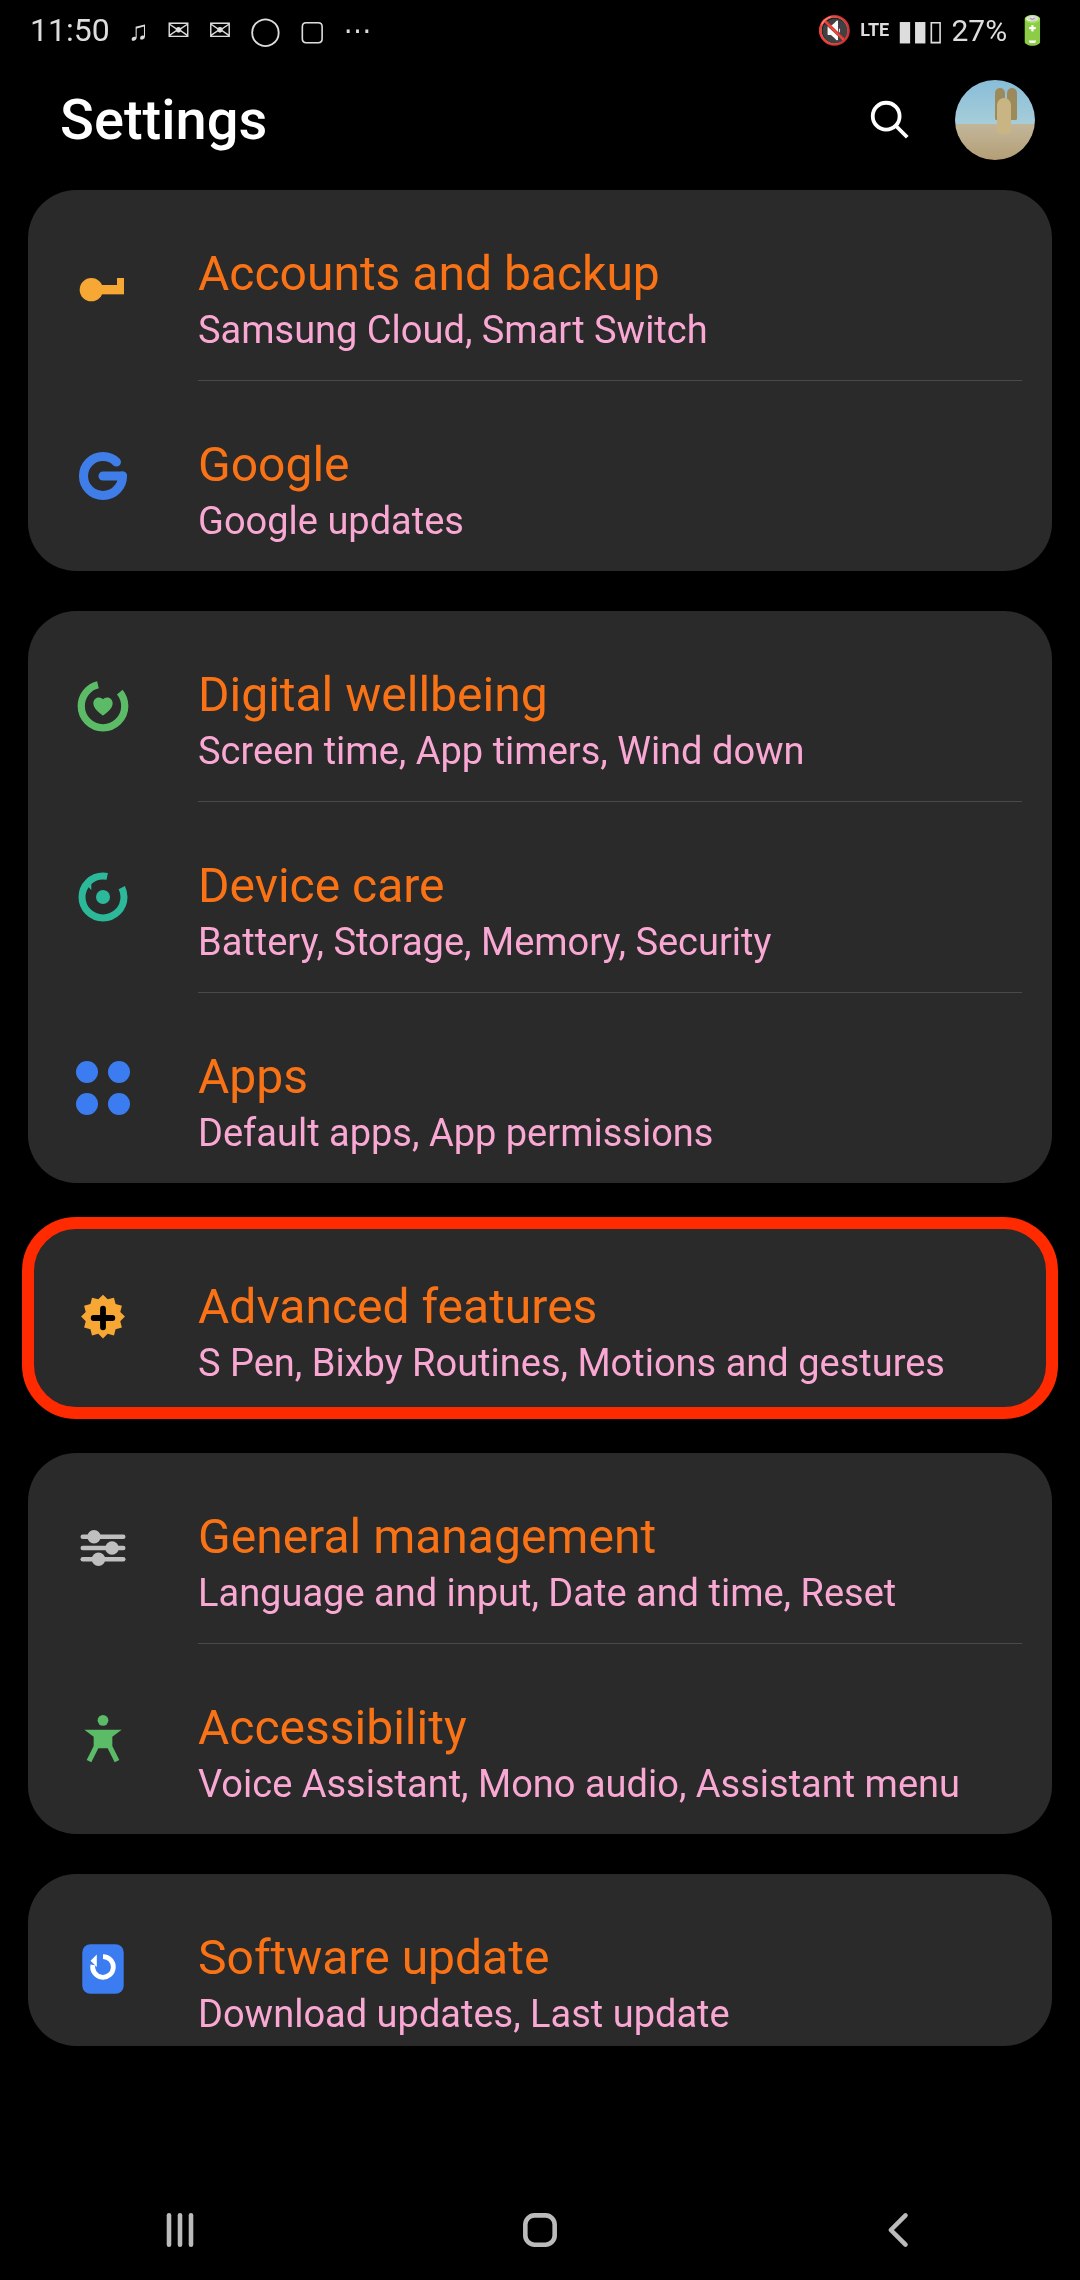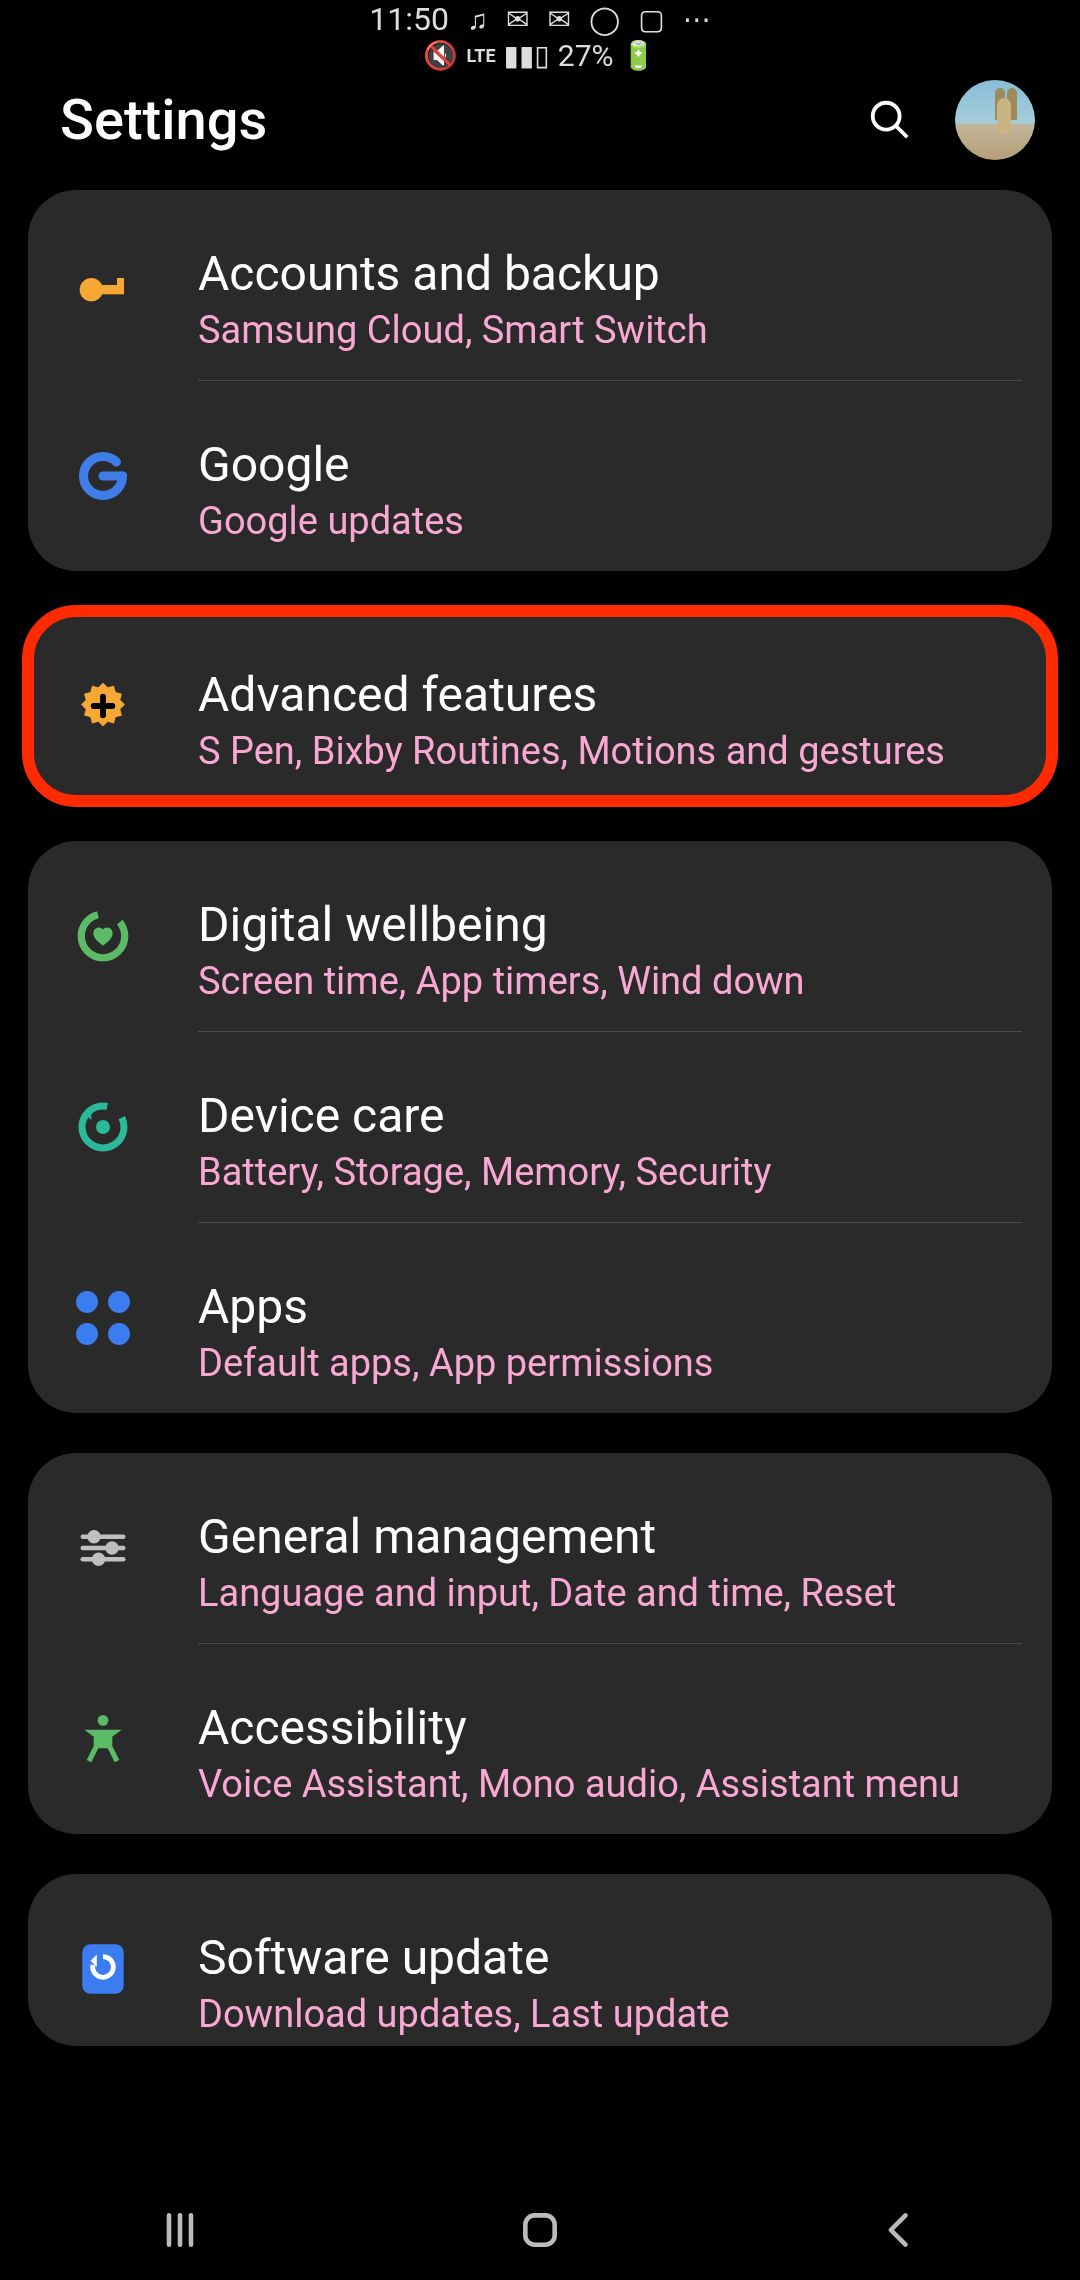--- a/index.html
+++ b/index.html
@@ -13,21 +13,20 @@
     position: relative;
   }
   .status-bar {
     height: 60px;
     display: flex;
     justify-content: space-between;
     align-items: center;
     padding: 0 30px;
     font-size: 32px;
     color: #dddddd;
-    flex-direction: column;
   }
   .status-left { display: flex; align-items: center; gap: 18px; }
   .status-right { display: flex; align-items: center; gap: 8px; font-size: 30px;}
   .header {
     height: 130px;
     display: flex;
     align-items: center;
     padding: 0 45px 10px 60px;
   }
   .header-title {
@@ -75,21 +74,21 @@
     height: 70px;
     flex-shrink: 0;
     margin-right: 60px;
     display: flex;
     align-items: center;
     justify-content: center;
   }
   .row-text { flex: 1; }
   .row-title {
     font-size: 48px;
-    color: #ffffff;
+    color: #f97316;
     font-weight: 400;
     margin-top: 27px;
   }
   .row-subtitle {
     font-size: 38px;
     color: #f9a8d4;
     margin-top: 6px;
   }
   .divider {
     height: 1px;
@@ -174,35 +173,20 @@
             <line x1="12" y1="12" x2="21" y2="12"></line>
           </svg>
       </div>
       <div class="row-text">
         <div class="row-title">Google</div>
         <div class="row-subtitle">Google updates</div>
       </div>
     </div>
   </div>
 
-  <div class="group highlighted">
-    <div class="row">
-      <div class="row-icon">
-        <svg width="56" height="56" viewBox="0 0 24 24" fill="#f7a733">
-            <path d="M12 2l2 2 2.7-.7.7 2.7 2.7.7-.7 2.7 2 2-2 2 .7 2.7-2.7.7-.7 2.7-2.7-.7-2 2-2-2-2.7.7-.7-2.7-2.7-.7.7-2.7-2-2 2-2-.7-2.7 2.7-.7.7-2.7 2.7.7z"></path>
-            <path d="M12 8v8M8 12h8" stroke="#000" stroke-width="2.5" stroke-linecap="round"></path>
-          </svg>
-      </div>
-      <div class="row-text">
-        <div class="row-title">Advanced features</div>
-        <div class="row-subtitle">S Pen, Bixby Routines, Motions and gestures</div>
-      </div>
-    </div>
-  </div>
-
   <div class="group">
     <div class="row">
       <div class="row-icon">
         <svg width="58" height="58" viewBox="0 0 24 24" fill="none">
             <circle cx="12" cy="12" r="9" stroke="#5cbb67" stroke-width="3" stroke-dasharray="40 10"></circle>
             <path d="M12 16s-4-2.5-4-5c0-1.5 1-2.5 2.2-2.5 1 0 1.8.7 1.8.7s.8-.7 1.8-.7c1.2 0 2.2 1 2.2 2.5 0 2.5-4 5-4 5z" fill="#5cbb67"></path>
           </svg>
       </div>
       <div class="row-text">
         <div class="row-title">Digital wellbeing</div>
@@ -229,20 +213,35 @@
         <div class="ic-dots4">
             <span></span>
             <span></span>
             <span></span>
             <span></span>
           </div>
       </div>
       <div class="row-text">
         <div class="row-title">Apps</div>
         <div class="row-subtitle">Default apps, App permissions</div>
+      </div>
+    </div>
+  </div>
+
+  <div class="group highlighted">
+    <div class="row">
+      <div class="row-icon">
+        <svg width="56" height="56" viewBox="0 0 24 24" fill="#f7a733">
+            <path d="M12 2l2 2 2.7-.7.7 2.7 2.7.7-.7 2.7 2 2-2 2 .7 2.7-2.7.7-.7 2.7-2.7-.7-2 2-2-2-2.7.7-.7-2.7-2.7-.7.7-2.7-2-2 2-2-.7-2.7 2.7-.7.7-2.7 2.7.7z"></path>
+            <path d="M12 8v8M8 12h8" stroke="#000" stroke-width="2.5" stroke-linecap="round"></path>
+          </svg>
+      </div>
+      <div class="row-text">
+        <div class="row-title">Advanced features</div>
+        <div class="row-subtitle">S Pen, Bixby Routines, Motions and gestures</div>
       </div>
     </div>
   </div>
 
   <div class="group">
     <div class="row">
       <div class="row-icon">
         <svg width="54" height="54" viewBox="0 0 24 24" stroke="#bfbfbf" stroke-width="2" stroke-linecap="round">
             <line x1="3" y1="7" x2="21" y2="7"></line>
             <line x1="3" y1="12" x2="21" y2="12"></line>

